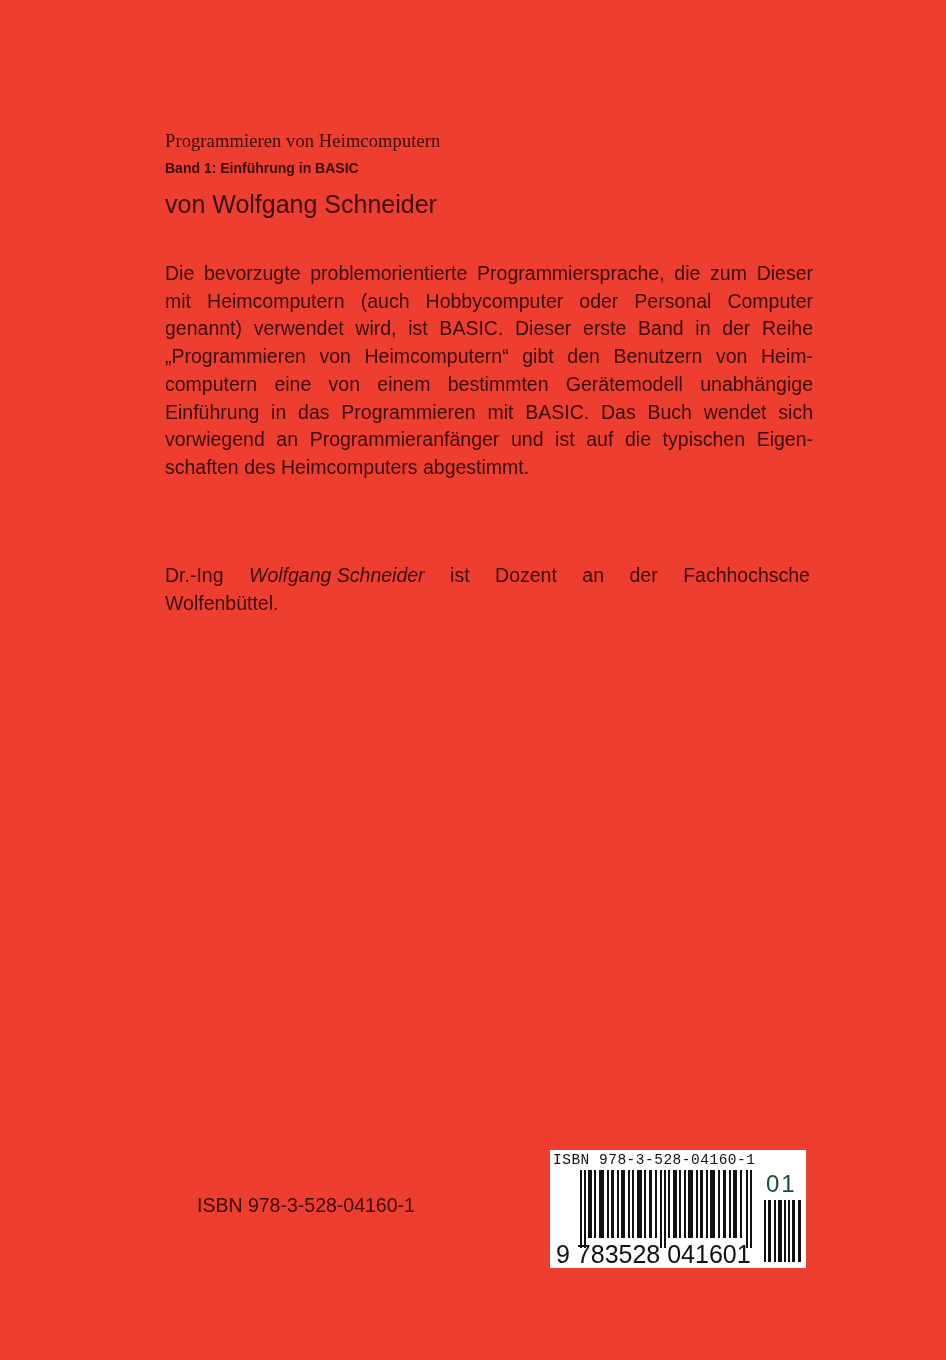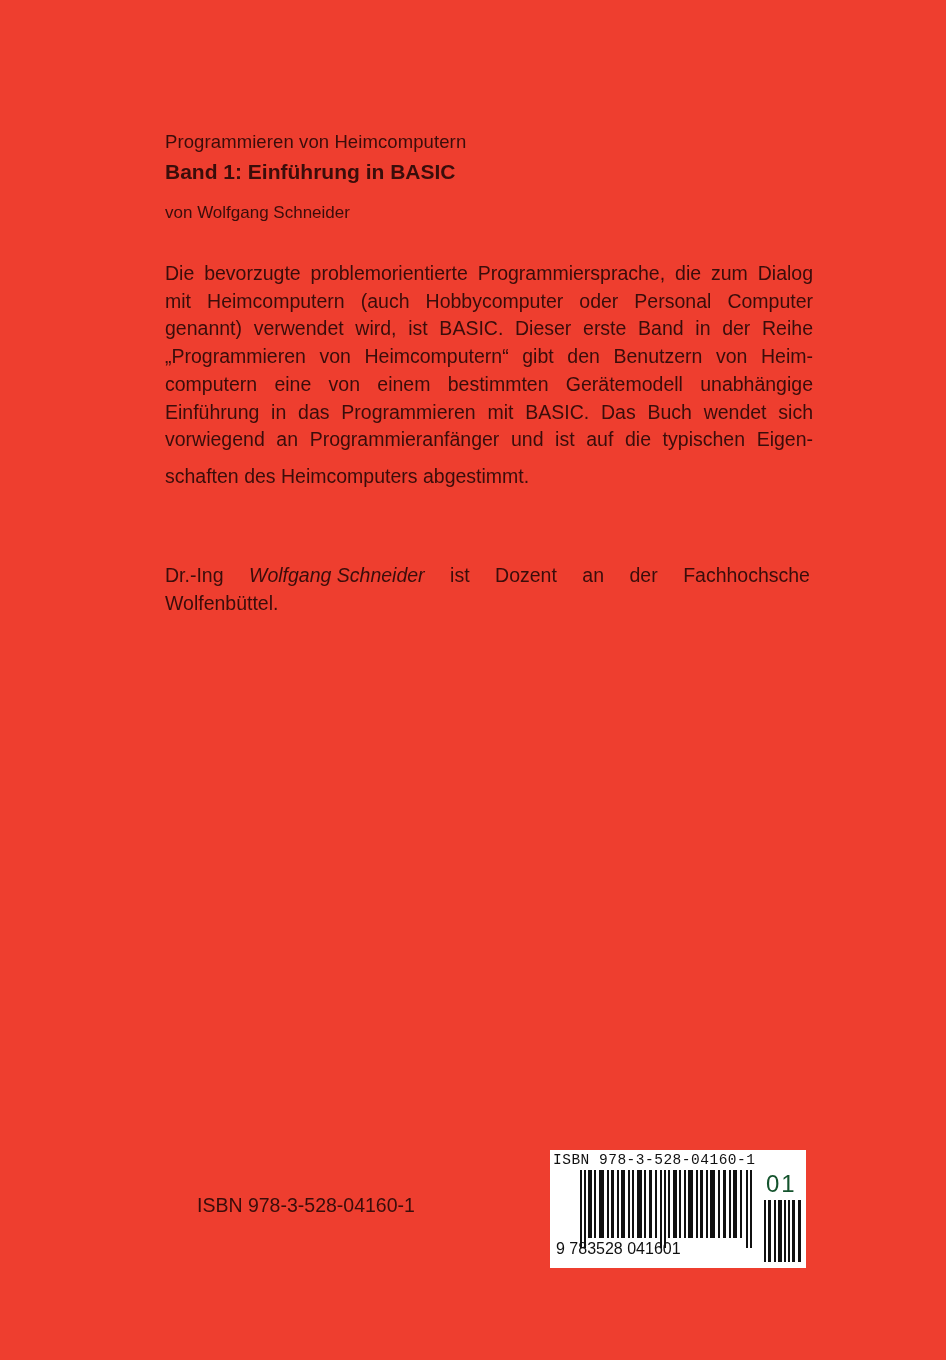--- a/index.html
+++ b/index.html
@@ -6,42 +6,42 @@
     body {
       width: 946px; height: 1360px;
       background: #ee3e2f;
       position: relative;
       overflow: hidden;
       font-family: "Liberation Sans", "DejaVu Sans", sans-serif;
       color: #3a0d0a;
     }
     .series-title {
       position: absolute; left: 165px; top: 131px;
-      font-size: 18.5px; letter-spacing: 0.1px;
+      font-size: 18.5px; letter-spacing: 0.1px; font-family: Liberation Serif, serif;
     }
     .volume-title {
       position: absolute; left: 165px; top: 160px;
-      font-size: 21px; font-weight: bold;
+      font-size: 14px; font-weight: bold;
     }
     .author-line {
-      position: absolute; left: 165px; top: 203px;
-      font-size: 17px;
+      position: absolute; left: 165px; top: 190px;
+      font-size: 25px;
     }
     .blurb {
       position: absolute; left: 165px; top: 260px; width: 648px;
       font-size: 19.5px; line-height: 27.7px;
       text-align: justify;
       margin: 0;
     }
     .blurb span.line {
       display: block;
       text-align: justify;
       text-align-last: justify;
     }
-    .blurb span.line.last { text-align-last: left; margin-top: 9px; }
+    .blurb span.line.last { text-align-last: left; }
     .author-bio {
       position: absolute; left: 165px; top: 562px; width: 645px;
       font-size: 19.5px; line-height: 27.7px;
     }
     .author-bio .bio-line1 {
       display: flex; justify-content: space-between; text-align: center;
     }
     .author-bio em { }
     .isbn-text {
       position: absolute; left: 197px; top: 1194px;
@@ -57,21 +57,21 @@
       font-family: "Liberation Mono", "DejaVu Sans Mono", monospace;
       font-size: 14.5px; color: #111; letter-spacing: 0.5px;
     }
     .barcode-bars {
       position: absolute; left: 30px; top: 20px;
       width: 172px; height: 78px;
     }
     .barcode-digits {
       position: absolute; left: 6px; top: 90px;
       font-family: "Liberation Sans", "DejaVu Sans", sans-serif;
-      font-size: 16px; color: #111; letter-spacing: 0px;
+      font-size: 25px; color: #111; letter-spacing: 0px;
     }
     .addon-label {
       position: absolute; left: 216px; top: 20px;
       font-family: "Liberation Sans", "DejaVu Sans", sans-serif;
       font-size: 24px; color: #14532d; letter-spacing: 2px;
     }
     .addon-bars {
       position: absolute; left: 214px; top: 50px;
       width: 37px; height: 62px;
     }
@@ -79,21 +79,21 @@
 </head>
 <body>
 
 <div>
 
   <div class="series-title">Programmieren von Heimcomputern</div>
   <div class="volume-title">Band 1: Einführung in BASIC</div>
   <div class="author-line">von Wolfgang Schneider</div>
 
   <p class="blurb">
-    <span class="line">Die bevorzugte problemorientierte Programmiersprache, die zum Dialog</span>
+    <span class="line">Die bevorzugte problemorientierte Programmiersprache, die zum Dieser</span>
     <span class="line">mit Heimcomputern (auch Hobbycomputer oder Personal Computer</span>
     <span class="line">genannt) verwendet wird, ist BASIC. Dieser erste Band in der Reihe</span>
     <span class="line">„Programmieren von Heimcomputern“ gibt den Benutzern von Heim-</span>
     <span class="line">computern eine von einem bestimmten Gerätemodell unabhängige</span>
     <span class="line">Einführung in das Programmieren mit BASIC. Das Buch wendet sich</span>
     <span class="line">vorwiegend an Programmieranfänger und ist auf die typischen Eigen-</span>
     <span class="line last">schaften des Heimcomputers abgestimmt.</span>
   </p>
 
   <div class="author-bio">

